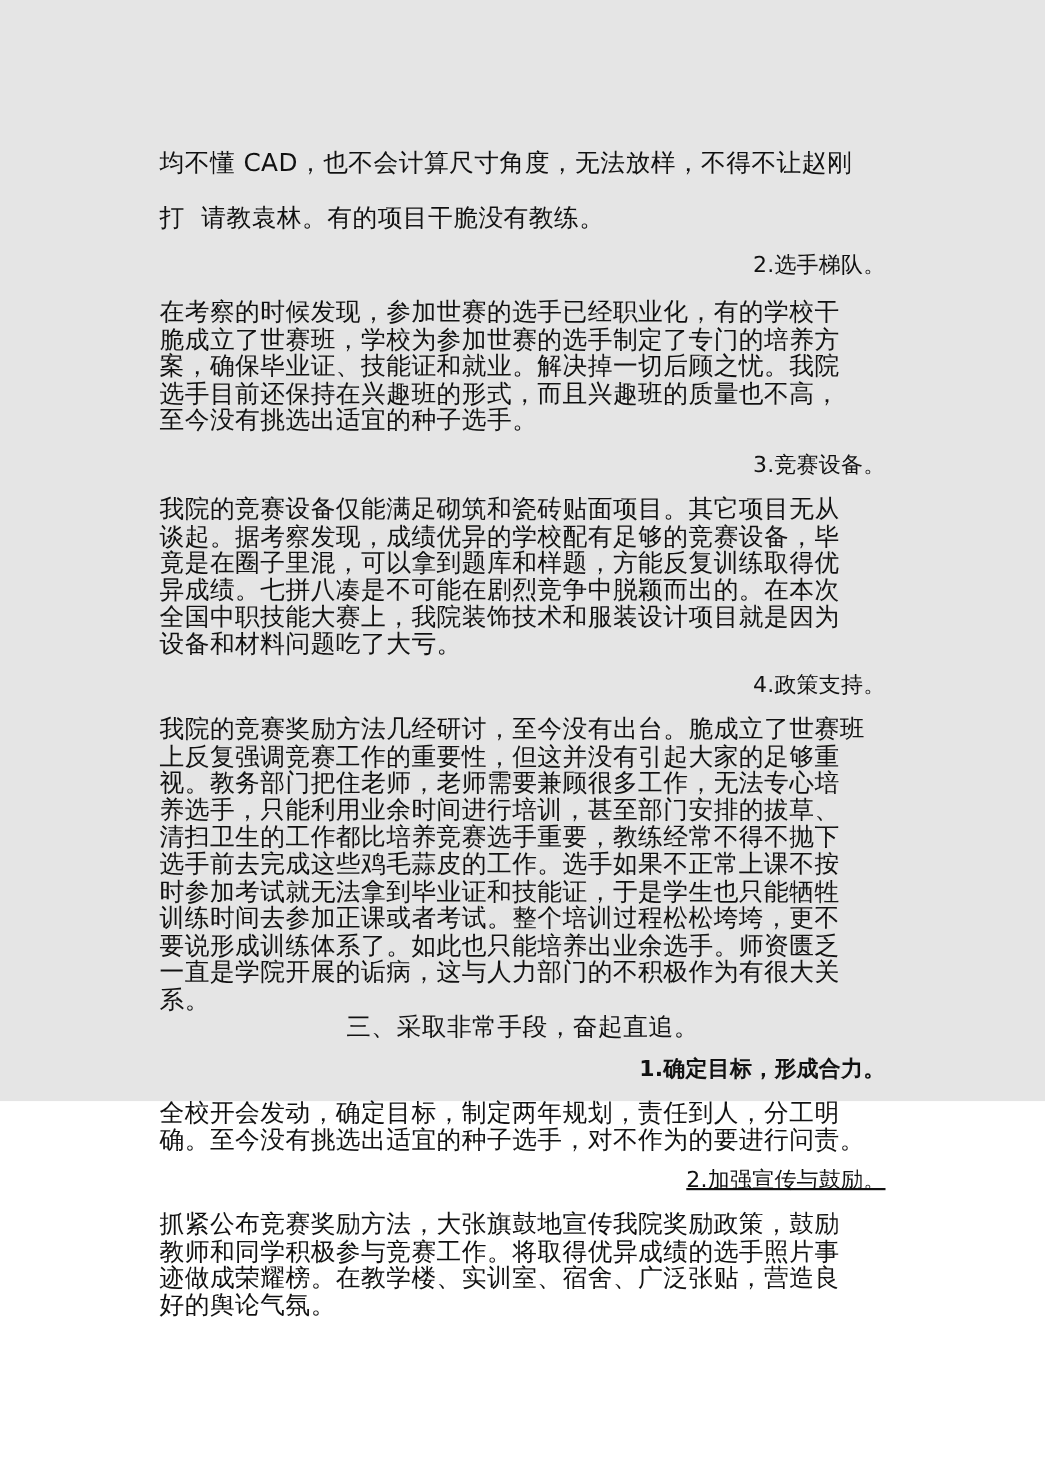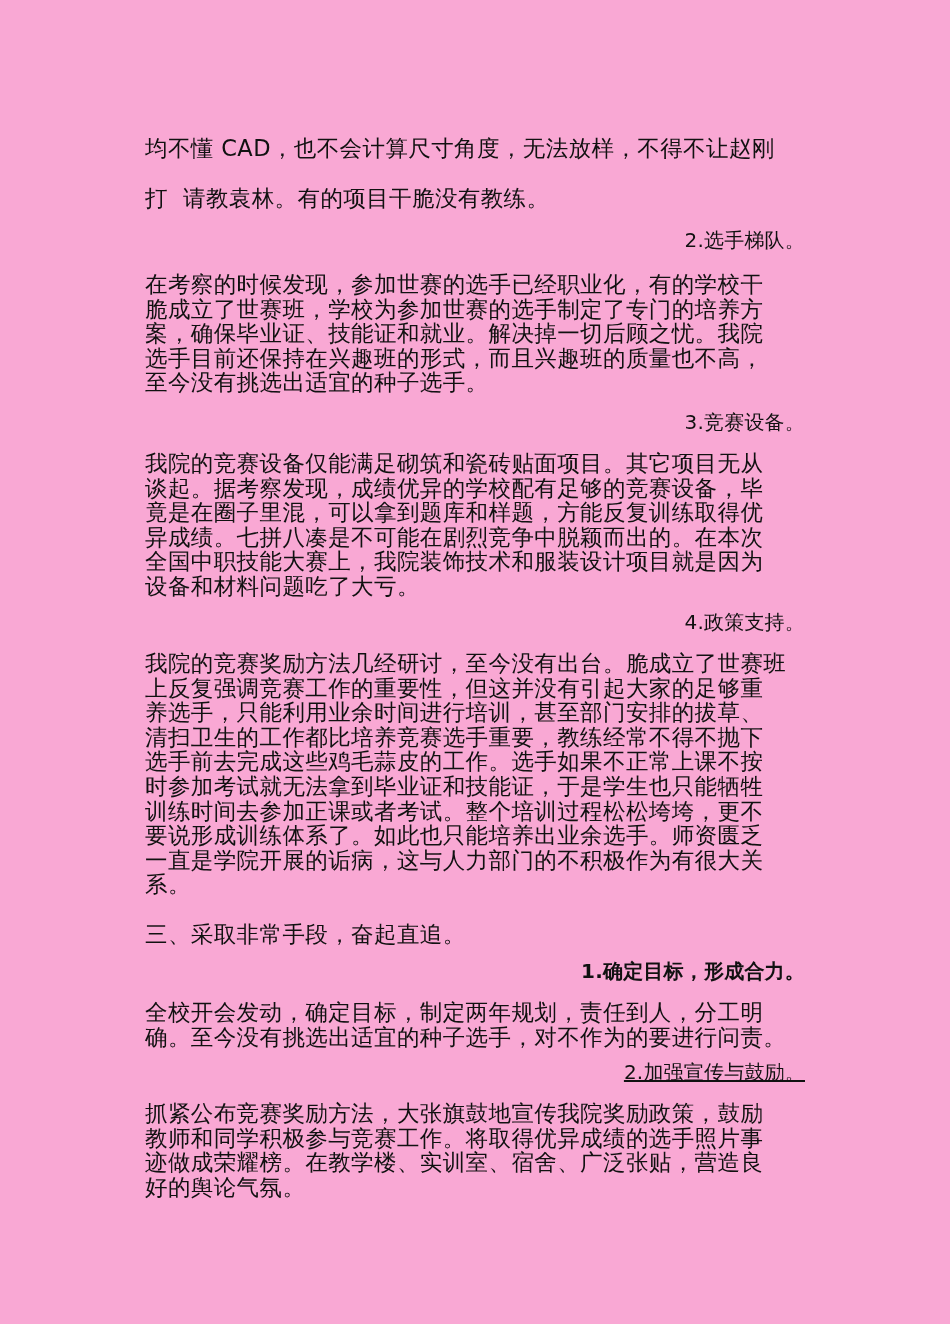--- a/index.html
+++ b/index.html
@@ -1,23 +1,23 @@
 <!DOCTYPE html>
 <html><head>
 <meta charset="utf-8">
 <style>
   html, body { margin: 0; padding: 0; background: #ffffff; }
   body { width: 950px; height: 1344px; position: relative; overflow: hidden;
          font-family: "DejaVu Sans", "Liberation Sans", sans-serif; color: #111; }
-  .page { position: absolute; left: 0; top: 0; width: 950px; height: 1324px; background: #f9a8d4; }
+  .page { position: absolute; left: 0; top: 0; width: 950px; height: 1001px; background: #e5e5e5; }
   .blk { position: absolute; left: 145px; width: 660px; margin: 0; }
   .body-text { font-size: 22.5px; line-height: 24.6px; letter-spacing: 0.4px; text-align: justify; word-break: break-all; }
   .loose { font-size: 22.5px; line-height: 50px; letter-spacing: 0.4px; }
   .heading { font-size: 20px; line-height: 24px; letter-spacing: 0.2px; text-align: right; }
-  .section { font-size: 22.5px; line-height: 24.6px; letter-spacing: 0.4px; }
+  .section { font-size: 22.5px; line-height: 24.6px; letter-spacing: 0.4px; text-align: center; }
   .line { display: block; white-space: nowrap; }
 </style>
 </head>
 <body>
 
 <div class="page">
 
   <div class="blk loose" style="top:123px;">
     <span class="line">均不懂 CAD，也不会计算尺寸角度，无法放样，不得不让赵刚</span>
     <span class="line" style="white-space:pre;">打  请教袁林。有的项目干脆没有教练。</span>
@@ -39,20 +39,21 @@
     <span class="line">竟是在圈子里混，可以拿到题库和样题，方能反复训练取得优</span>
     <span class="line">异成绩。七拼八凑是不可能在剧烈竞争中脱颖而出的。在本次</span>
     <span class="line">全国中职技能大赛上，我院装饰技术和服装设计项目就是因为</span>
     <span class="line">设备和材料问题吃了大亏。</span>
   </div>
 
   <div class="blk heading" style="top:610px;">4.政策支持。</div>
   <div class="blk body-text" style="top:651px;">
     <span class="line">我院的竞赛奖励方法几经研讨，至今没有出台。脆成立了世赛班</span>
     <span class="line">上反复强调竞赛工作的重要性，但这并没有引起大家的足够重</span>
+    <span class="line">视。教务部门把住老师，老师需要兼顾很多工作，无法专心培</span>
     <span class="line">养选手，只能利用业余时间进行培训，甚至部门安排的拔草、</span>
     <span class="line">清扫卫生的工作都比培养竞赛选手重要，教练经常不得不抛下</span>
     <span class="line">选手前去完成这些鸡毛蒜皮的工作。选手如果不正常上课不按</span>
     <span class="line">时参加考试就无法拿到毕业证和技能证，于是学生也只能牺牲</span>
     <span class="line">训练时间去参加正课或者考试。整个培训过程松松垮垮，更不</span>
     <span class="line">要说形成训练体系了。如此也只能培养出业余选手。师资匮乏</span>
     <span class="line">一直是学院开展的诟病，这与人力部门的不积极作为有很大关</span>
     <span class="line">系。</span>
   </div>
 

